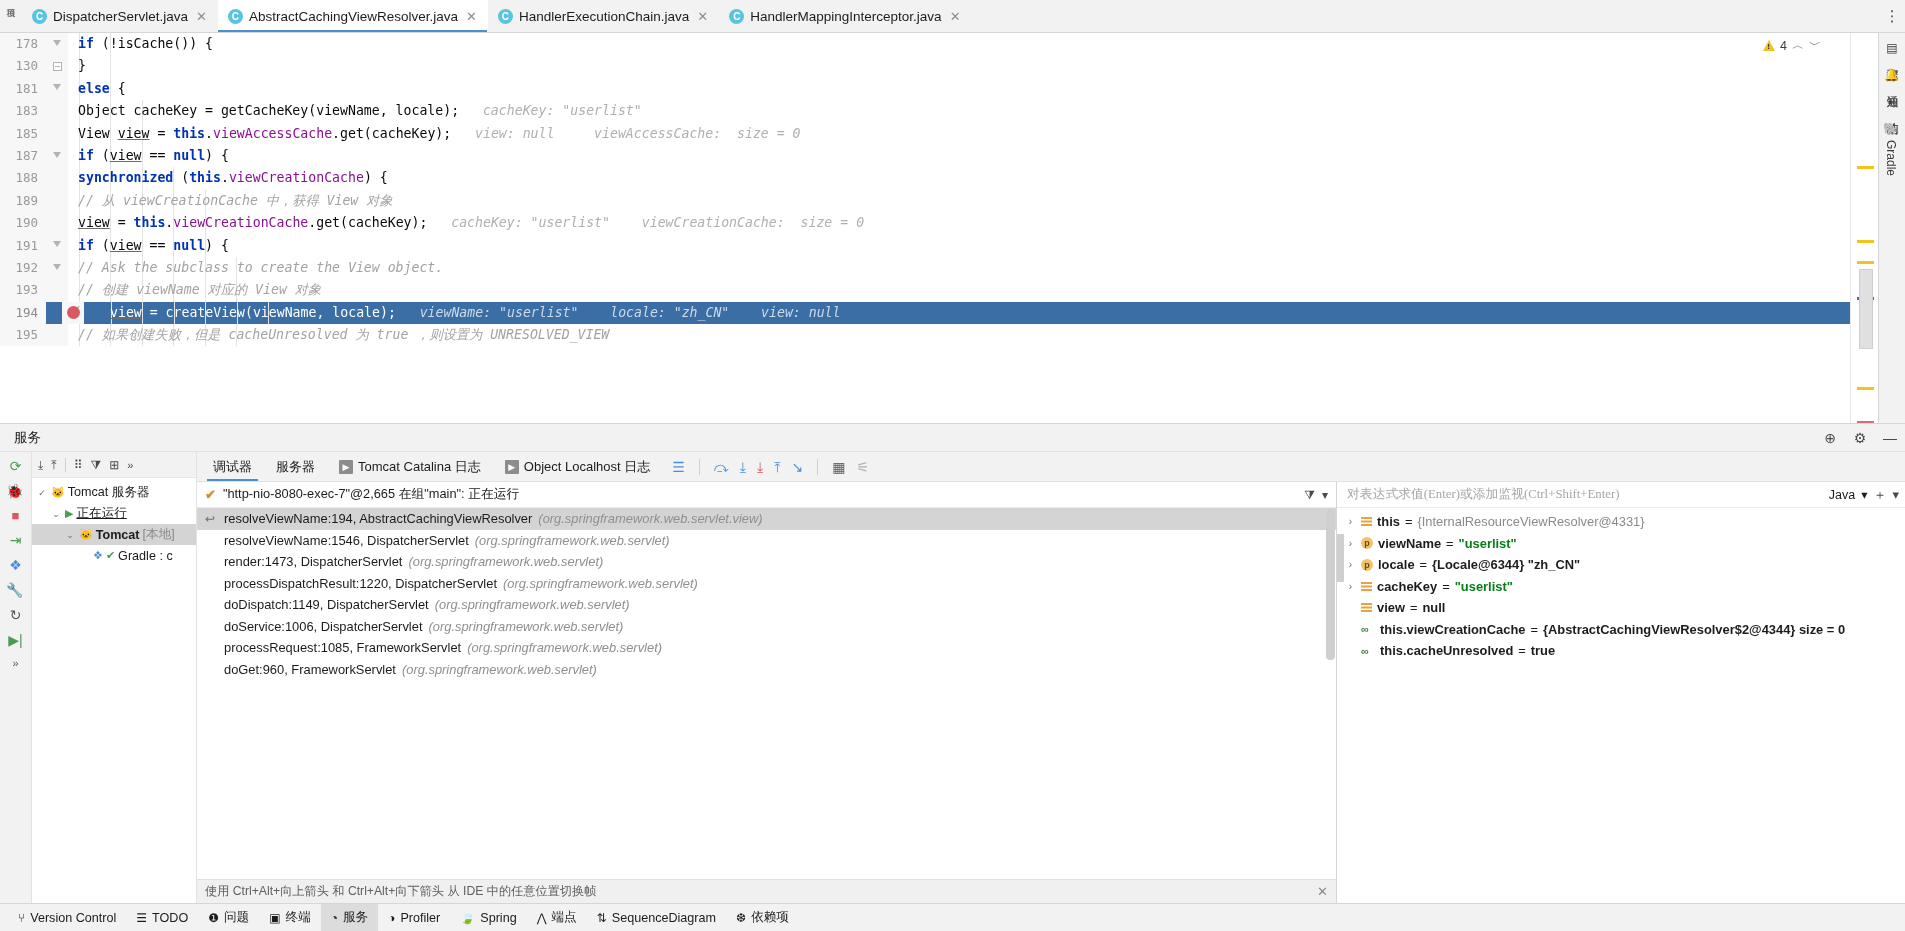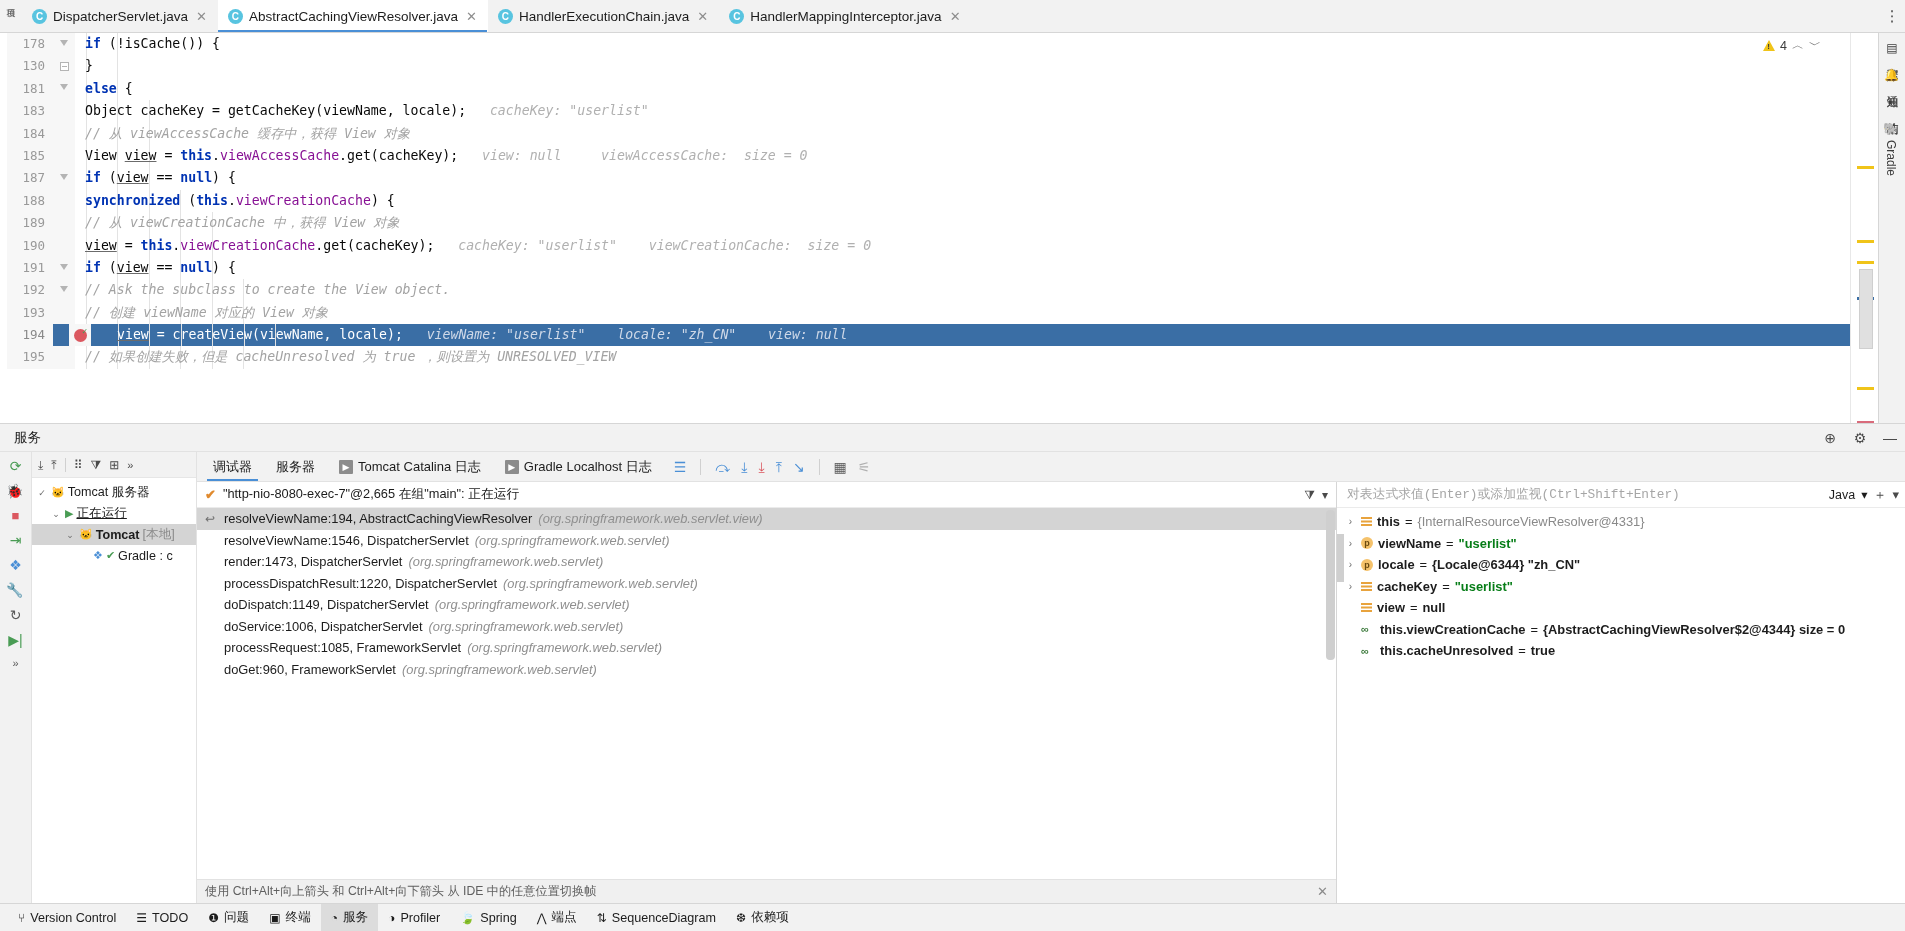--- a/index.html
+++ b/index.html
@@ -40,21 +40,21 @@
   .tabbar-more { width: 26px; display: flex; align-items: center; justify-content: center;
     color: #4a4a4a; font-size: 15px; letter-spacing: 0; }
 
   
   .editor-wrap { flex: 1 1 auto; display: flex; position: relative; min-height: 0; }
   .editor {
     flex: 1 1 auto; position: relative; background: #ffffff; overflow: hidden;
     font-family: "DejaVu Sans Mono", monospace;
   }
   .code-row {
-    display: flex; align-items: stretch; height: 22.4px; position: relative; margin-left: 7px;
+    display: flex; align-items: stretch; height: 22.4px; position: relative;
   }
   .code-row.hl { background: #3a6ea5; gap: 16px; }
   .gutter-num {
     width: 46px; flex: 0 0 46px; text-align: right; padding-right: 8px;
     font-size: 12.5px; color: #999999; background: #f7f7f7;
     font-family: "DejaVu Sans Mono", monospace; line-height: 22.4px;
   }
   .code-row.hl .gutter-num { background: #f7f7f7; color: #8a8a8a; }
   .gutter-mark {
     width: 22px; flex: 0 0 22px; background: #f7f7f7; position: relative;
@@ -228,21 +228,21 @@
   }
 
   
   .vars { width: 568px; flex: 0 0 568px; display: flex; flex-direction: column; background: #ffffff; }
   .watch-bar {
     height: 26px; flex: 0 0 26px; display: flex; align-items: center; gap: 6px;
     padding: 0 6px 0 10px; border-bottom: 1px solid #ebebeb;
   }
   .watch-ph {
     flex: 1 1 auto; font-size: 12.8px; color: #a6a6a6;
-    font-family: Liberation Mono, monospace; white-space: nowrap; overflow: hidden;
+    font-family: Liberation Serif, serif; white-space: nowrap; overflow: hidden;
   }
   .watch-lang { font-size: 12.5px; color: #1c1c1c; }
   .wb-ico { font-size: 13px; color: #4a4a4a; }
   .var-list { flex: 1 1 auto; padding-top: 3px; position: relative; overflow: hidden; }
   .var-row {
     height: 21.5px; display: flex; align-items: center; gap: 5px; padding-left: 8px;
     font-size: 12.9px; color: #1c1c1c; white-space: nowrap;
   }
   .var-arrow { width: 11px; flex: 0 0 11px; color: #6e6e6e; font-size: 10px; text-align: center; }
   .ico-field {
@@ -342,25 +342,20 @@
             <div class="gutter-num">181</div>
             <div class="gutter-mark">
               <span class="fold tri"></span>
             </div>
             <div class="code-text"><div class="indent-guides"><div class="vline" style="left:10.5px;"></div><div class="vline" style="left:42px;"></div></div><span style="position:relative;"><span class="kw">else</span> {</span></div>
           </div>
           <div class="code-row">
             <div class="gutter-num">183</div>
             <div class="gutter-mark"></div>
             <div class="code-text"><div class="indent-guides"><div class="vline" style="left:10.5px;"></div><div class="vline" style="left:42px;"></div><div class="vline" style="left:73.5px;"></div></div><span style="position:relative;">Object cacheKey = getCacheKey(viewName, locale);<span class="hint">   cacheKey: "userlist"</span></span></div>
-          </div>
-          <div class="code-row">
-            <div class="gutter-num">184</div>
-            <div class="gutter-mark"></div>
-            <div class="code-text"><div class="indent-guides"><div class="vline" style="left:10.5px;"></div><div class="vline" style="left:42px;"></div><div class="vline" style="left:73.5px;"></div></div><span style="position:relative;"><span class="cmt">// 从 viewAccessCache 缓存中，获得 View 对象</span></span></div>
           </div>
           <div class="code-row">
             <div class="gutter-num">185</div>
             <div class="gutter-mark"></div>
             <div class="code-text"><div class="indent-guides"><div class="vline" style="left:10.5px;"></div><div class="vline" style="left:42px;"></div><div class="vline" style="left:73.5px;"></div></div><span style="position:relative;">View <span class="underln">view</span> = <span class="kw">this</span>.<span class="fld">viewAccessCache</span>.get(cacheKey);<span class="hint">   view: null     viewAccessCache:  size = 0</span></span></div>
           </div>
           <div class="code-row">
             <div class="gutter-num">187</div>
             <div class="gutter-mark">
               <span class="fold tri"></span>
@@ -526,21 +521,21 @@
               </div>
               <div class="dbg-tab">
                 <span>服务器</span>
               </div>
               <div class="dbg-tab">
                 <span class="sq-ico">▶</span>
                 <span>Tomcat Catalina 日志</span>
               </div>
               <div class="dbg-tab">
                 <span class="sq-ico">▶</span>
-                <span>Gradle Localhost 日志</span>
+                <span>Object Localhost 日志</span>
               </div>
             </div>
           <div class="dbg-tools">
             <span class="dt-ico" style="color:#4a8fd6;">☰</span>
             <span class="vsep"></span>
             <span class="dt-ico" style="color:#4a8fd6;">⤼</span>
             <span class="dt-ico" style="color:#4a8fd6;">⤓</span>
             <span class="dt-ico" style="color:#db5860;">⤓</span>
             <span class="dt-ico" style="color:#4a8fd6;">⤒</span>
             <span class="dt-ico" style="color:#4a8fd6;">↘</span>

